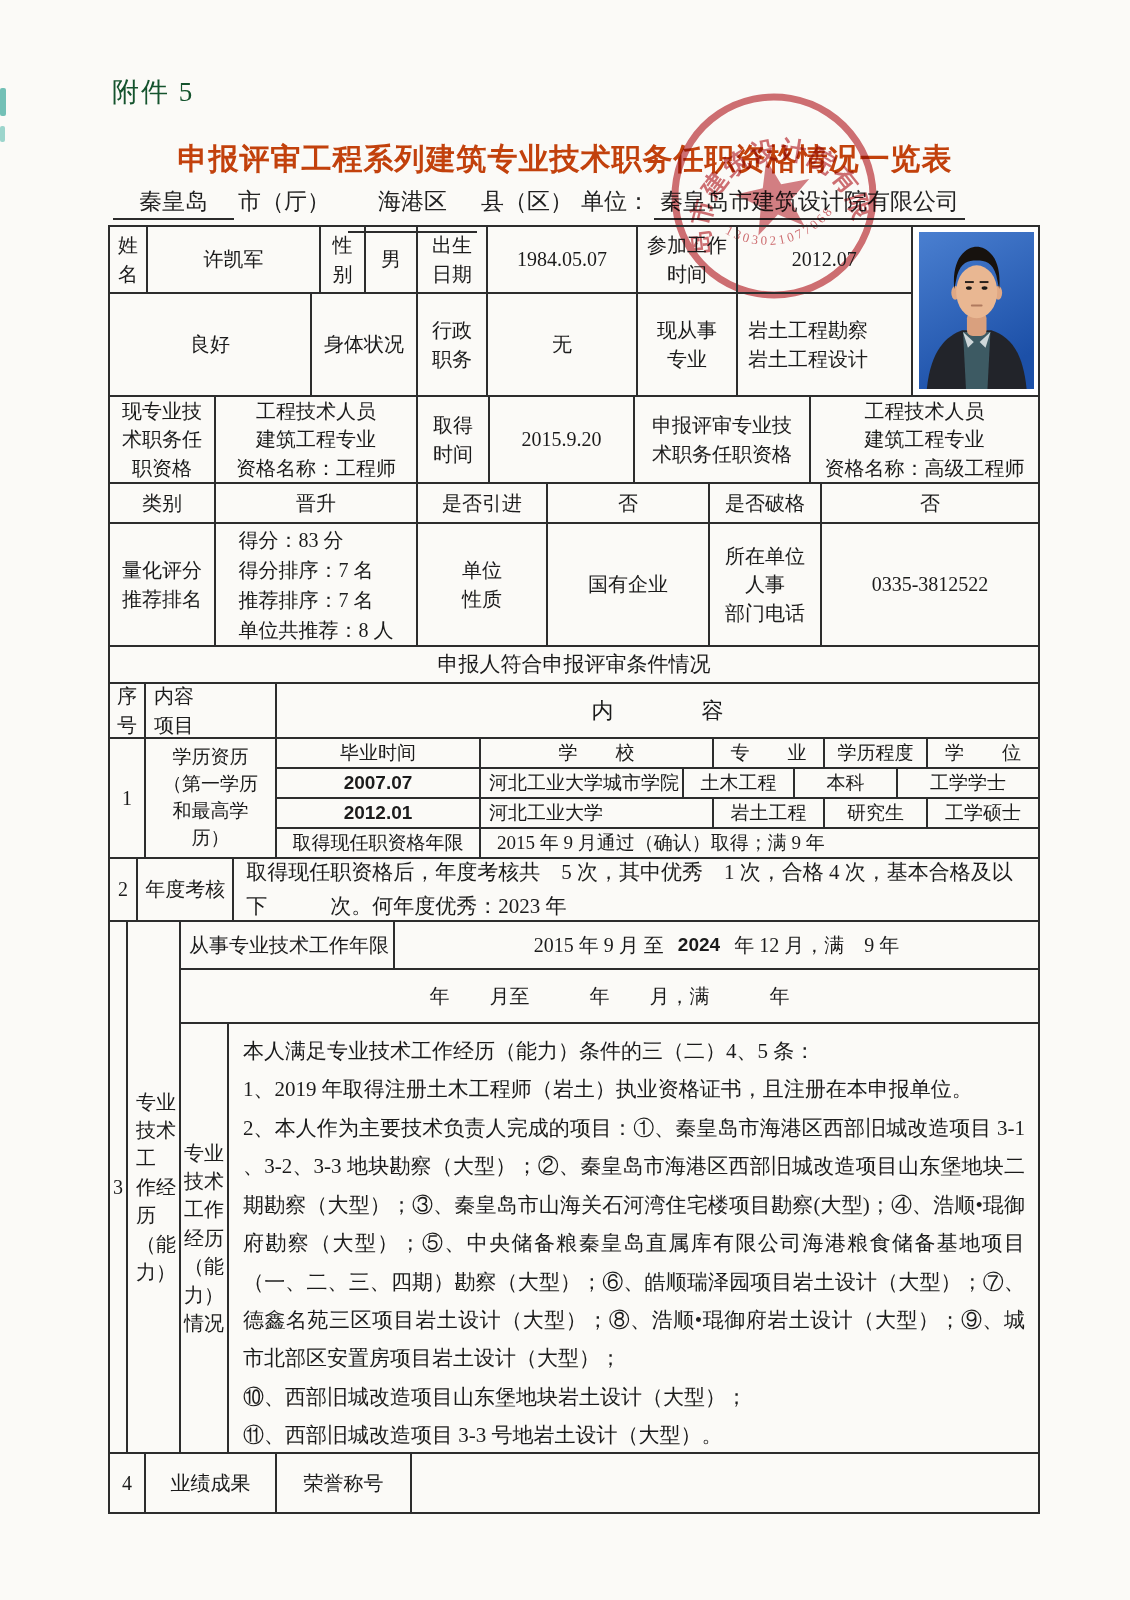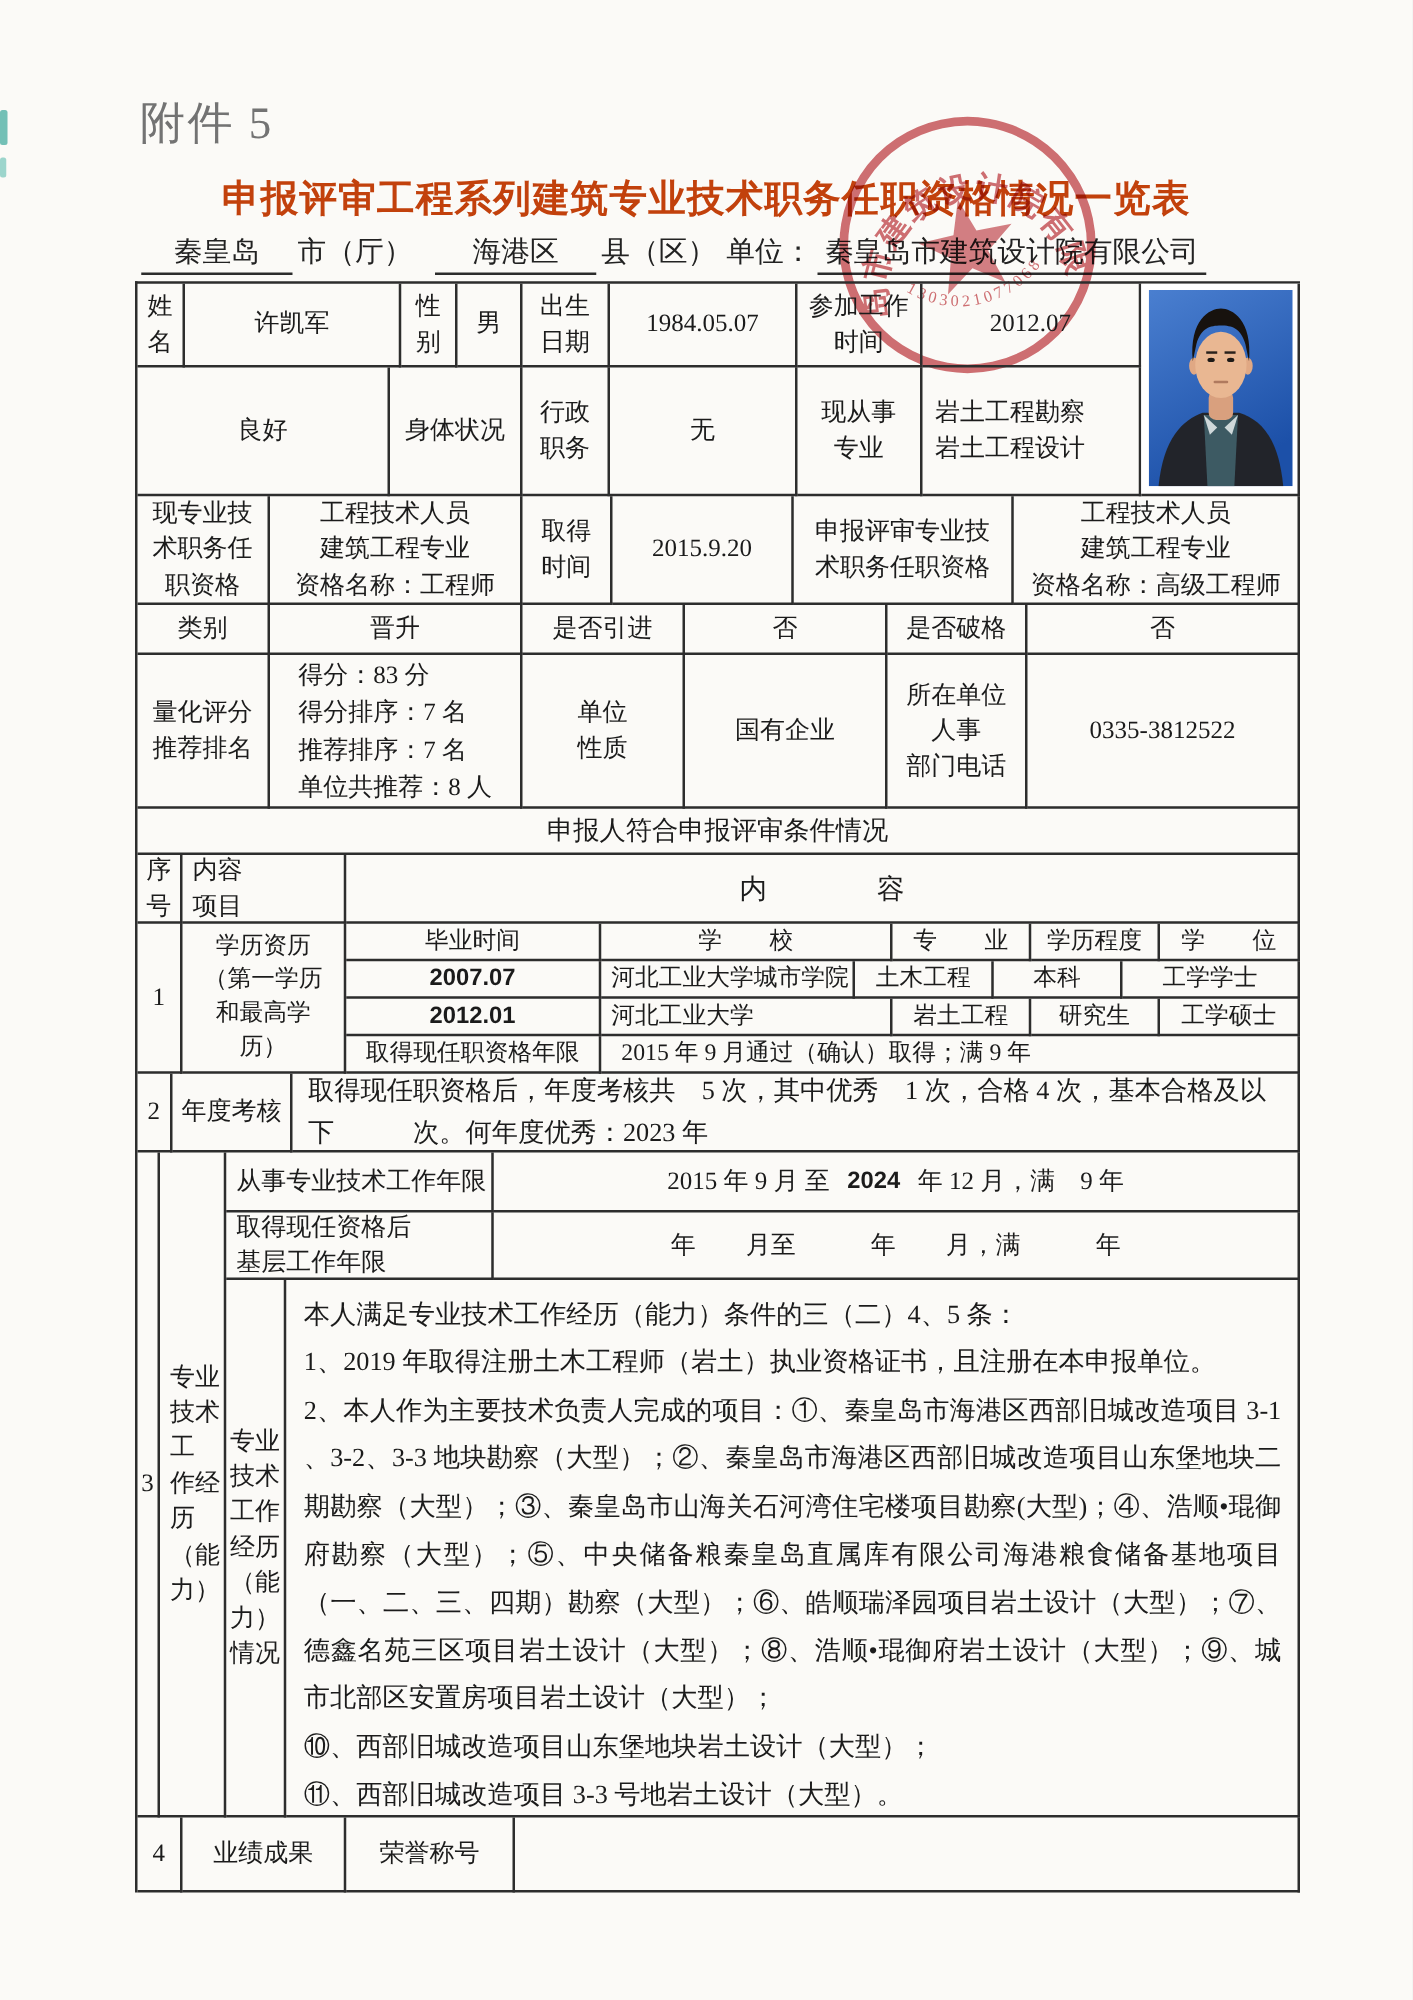--- a/index.html
+++ b/index.html
@@ -4,28 +4,28 @@
 <style>
   html,body{margin:0;padding:0;}
   body{background:#e8e8e6;}
   .page{position:relative;width:1130px;height:1600px;margin:0 auto;background:#fbfaf7;overflow:hidden;
         font-family:"Liberation Serif","DejaVu Serif",serif;color:#1b1b1b;}
   
   .scan-mark{position:absolute;left:0;border-radius:2px;}
   .mark-a{top:88px;width:6px;height:28px;background:#5ab5aa;opacity:.85;}
   .mark-b{top:126px;width:5px;height:16px;background:#74c4b9;opacity:.7;}
 
-  .attachment{position:absolute;left:112px;top:74px;font-size:36px;letter-spacing:2px;color:#737373;}
+  .attachment{position:absolute;left:112px;top:74px;font-size:27px;letter-spacing:2px;color:#14532d;}
   .doc-title{position:absolute;left:0;top:139px;width:1130px;text-align:center;
              font-family:"Liberation Sans","DejaVu Sans",sans-serif;font-weight:700;
              font-size:30px;letter-spacing:1px;color:#c2410c;}
   .region-line{position:absolute;left:113px;top:186px;font-size:23px;display:flex;align-items:baseline;color:#222;}
   .uline{border-bottom:2px solid #2c2c2c;text-align:center;}
   .u-city{padding:0 26px 1px 26px;}
-  .u-district{padding:0 30px 1px 30px;margin-left:14px;}
+  .u-district{padding:0 30px 14px 30px;margin-left:14px;}
   .u-unit{padding:0 6px 1px 6px;}
   .plain{padding:0 4px;}
 
   
   .seal{position:absolute;left:648px;top:70px;width:252px;height:252px;transform:rotate(-12deg);
         opacity:.78;mix-blend-mode:multiply;pointer-events:none;}
 
   
   .doc-table{position:absolute;left:108px;top:225px;width:932px;box-sizing:border-box;
              border-top:2px solid #2d2d2d;border-left:2px solid #2d2d2d;background:transparent;}
@@ -283,24 +283,20 @@
       <div class="flex1" style="display:flex;flex-direction:column">
         <div class="trow" style="height:48px">
           <div class="cell" style="width:214px;align-items:flex-start;text-align:left;padding-left:8px">从事专业技术工作年限</div>
           <div class="cell flex1" style="flex-direction:row;gap:4px">
             <span>2015 年 9 月 至</span>
             <span class="fill-num" style="margin:0 10px">2024</span>
             <span>年 12 月，满　9 年</span>
           </div>
         </div>
         <div class="trow" style="height:54px">
-          <div class="cell left-text" style="width:214px;padding-left:8px">
-            <div>取得现任资格后</div>
-            <div>基层工作年限</div>
-          </div>
           <div class="cell flex1">年　　月至　　　年　　月，满　　　年</div>
         </div>
         <div class="trow" style="height:430px">
           <div class="cell" style="width:214px">
             <div>专业技术工作经历</div>
             <div>（能力）情况</div>
           </div>
           <div class="cell flex1 exp-text" style="align-items:stretch;justify-content:flex-start">
             <div>本人满足专业技术工作经历（能力）条件的三（二）4、5 条：</div>
             <div>1、2019 年取得注册土木工程师（岩土）执业资格证书，且注册在本申报单位。</div>

